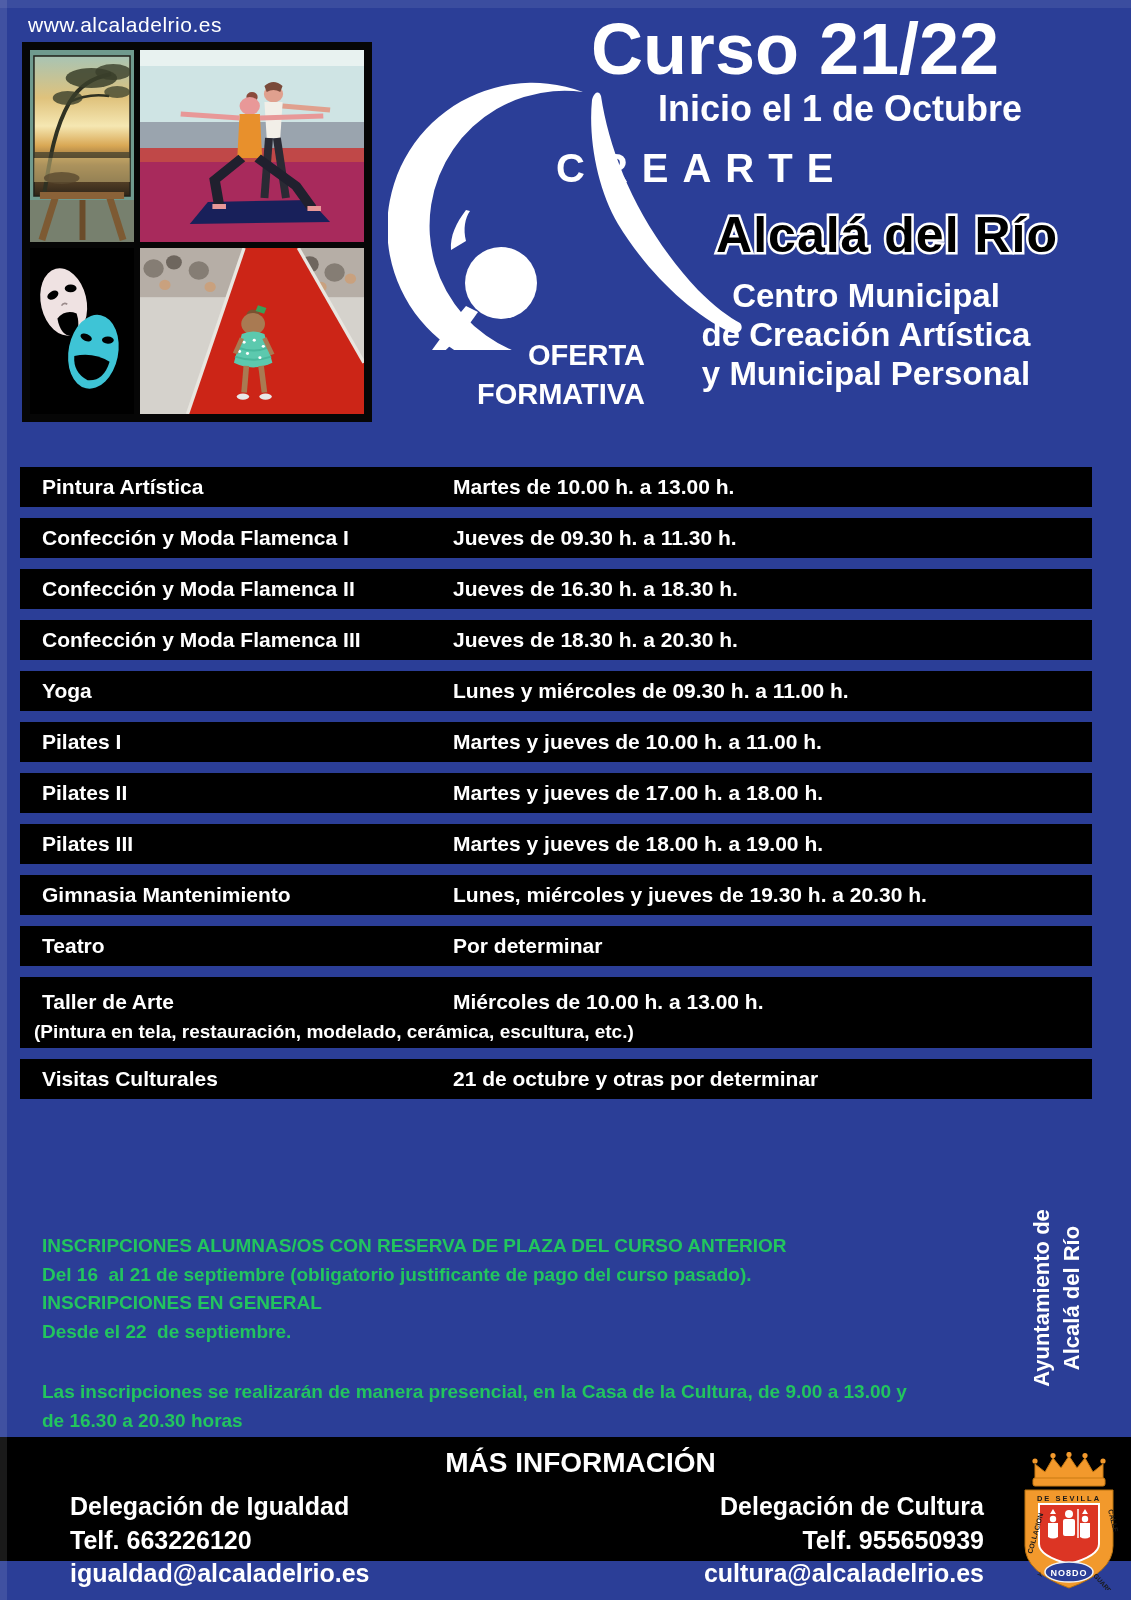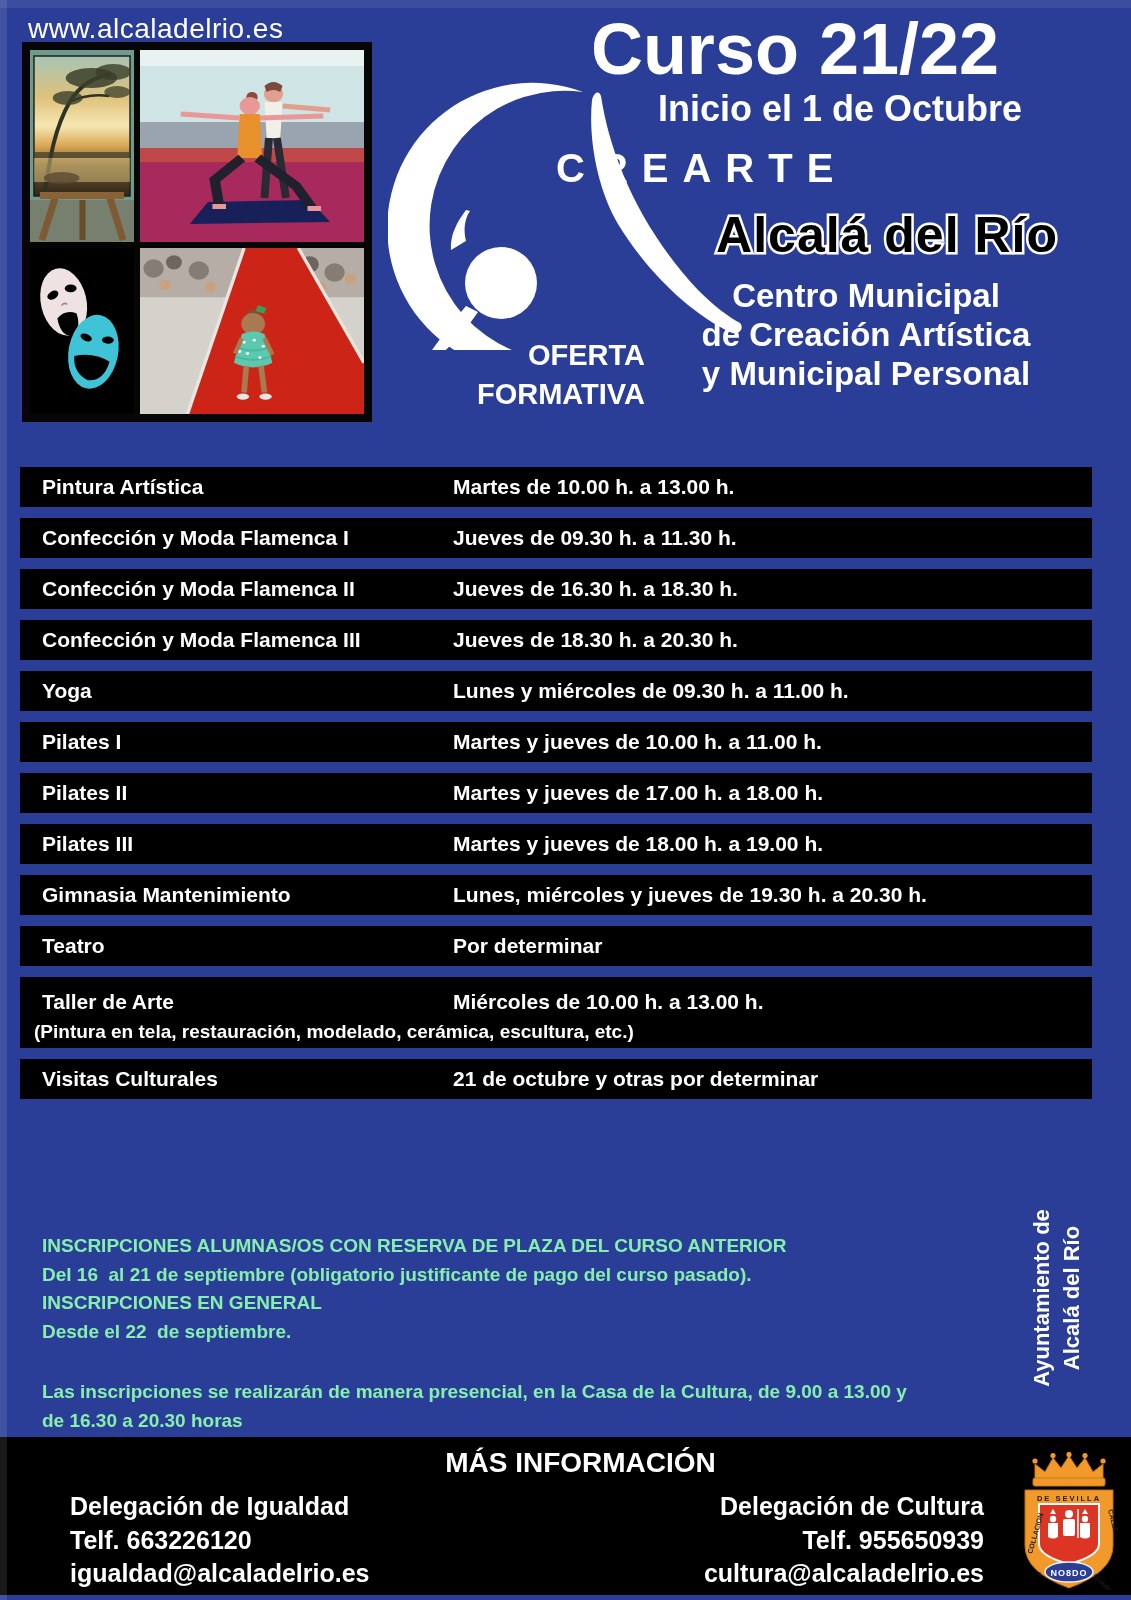--- a/index.html
+++ b/index.html
@@ -4,21 +4,21 @@
 <style>
   html,body{margin:0;padding:0;background:#1a1a1a;}
   .poster{
     position:relative;width:1131px;height:1600px;overflow:hidden;
     background:#2b3e97;font-family:"Liberation Sans",sans-serif;color:#fff;
   }
   .poster::before{content:"";position:absolute;left:0;top:0;width:7px;height:100%;
     background:rgba(255,255,255,0.10);z-index:9;}
   .poster::after{content:"";position:absolute;left:0;top:0;width:100%;height:8px;
     background:rgba(255,255,255,0.08);z-index:9;}
-  .site-url{position:absolute;left:28px;top:13px;font-size:28px;letter-spacing:.5px;color:#fff;}
+  .site-url{position:absolute;left:28px;top:13px;font-size:21px;letter-spacing:.5px;color:#fff;}
 
   
   .collage{position:absolute;left:22px;top:42px;width:350px;height:380px;background:#060606;
     padding:8px;box-sizing:border-box;display:grid;grid-template-columns:104px 1fr;
     grid-template-rows:192px 1fr;gap:6px;}
   .collage svg{width:100%;height:100%;display:block;}
   .cell{overflow:hidden;background:#000;}
 
   
   .logo{position:absolute;left:388px;top:78px;width:380px;height:272px;}
@@ -40,32 +40,32 @@
   .row{background:#000;height:40px;margin-bottom:11px;display:flex;align-items:center;
     font-size:21px;font-weight:700;color:#fff;}
   .row-label{flex:0 0 433px;padding-left:22px;box-sizing:border-box;}
   .row-time{flex:1;}
   .row-tall{height:71px;display:block;padding-top:10px;box-sizing:border-box;}
   .row-line{display:flex;align-items:center;height:30px;}
   .row-note{padding-left:14px;font-size:19px;font-weight:700;margin-top:4px;}
 
   
   .insc{position:absolute;left:42px;width:980px;font-size:19px;font-weight:700;
-    line-height:28.5px;color:#86efac;}
+    line-height:28.5px;color:#22c55e;}
   .insc div{white-space:pre-wrap;}
   .insc-1{top:1232px;}
   .insc-2{top:1378px;}
 
   
   .org-vertical{position:absolute;left:1027px;top:1412px;width:228px;
     transform:rotate(-90deg);transform-origin:0 0;text-align:center;
     font-size:22px;font-weight:700;line-height:30px;}
 
   
-  .footer{position:absolute;left:0;top:1437px;width:1131px;height:158px;background:#000;}
+  .footer{position:absolute;left:0;top:1437px;width:1131px;height:124px;background:#000;}
   .footer-title{position:absolute;left:0;top:10px;width:1131px;padding-left:30px;
     box-sizing:border-box;text-align:center;font-size:28px;font-weight:700;}
   .contact{position:absolute;top:53px;font-size:25px;font-weight:700;line-height:33.5px;}
   .contact-left{left:70px;text-align:left;}
   .contact-right{right:147px;text-align:right;}
   .crest{position:absolute;left:1013px;top:15px;width:112px;height:138px;}
 </style>
 </head>
 <body>
 

